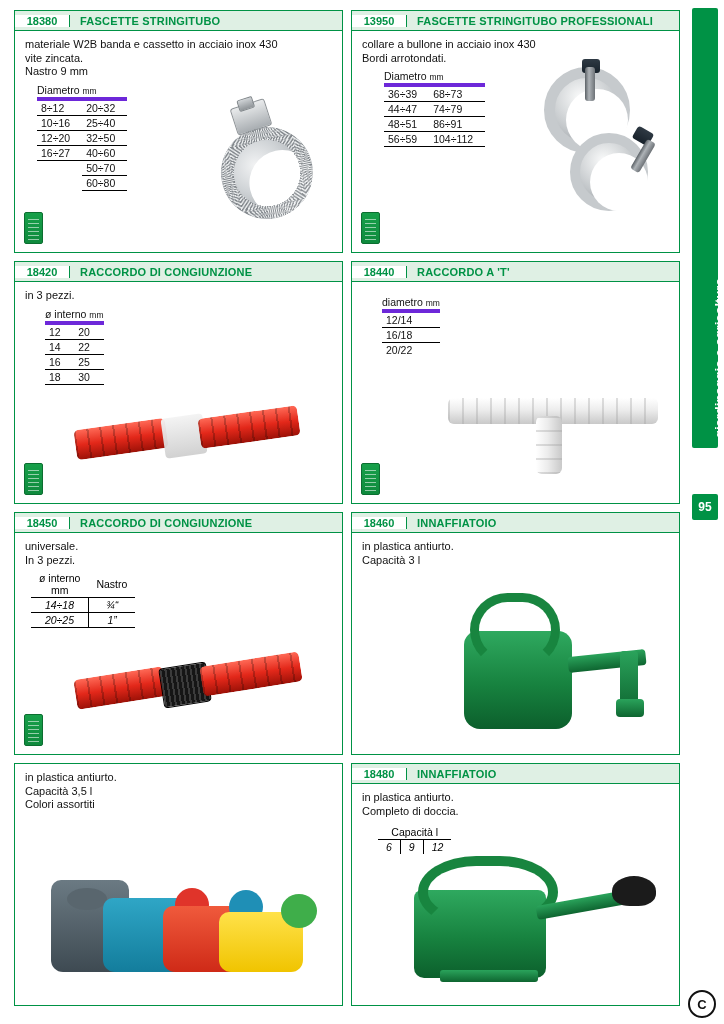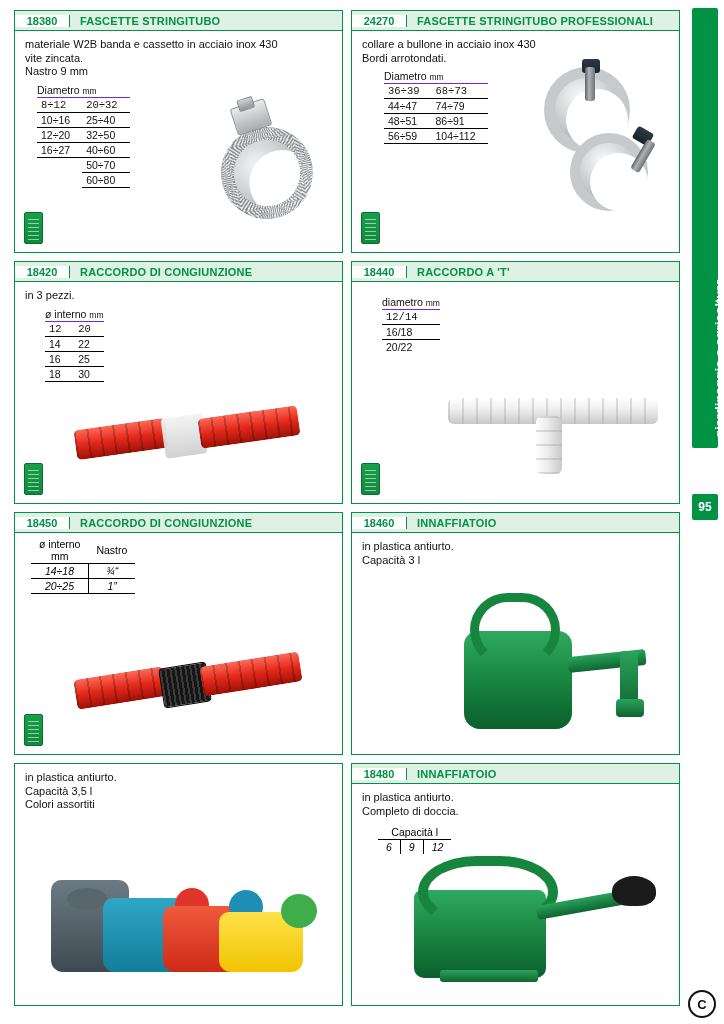--- a/index.html
+++ b/index.html
@@ -139,21 +139,21 @@
     white-space: nowrap;
   }
   .spec caption .mm {
     font-size: 8.5px;
   }
   .spec td {
     padding: 1px 12px 1px 4px;
     border-bottom: 1px solid #000;
     white-space: nowrap;
   }
-  .spec tr:first-child td { border-top: 1px solid #6d28d9; font-family: Liberation Mono, monospace; }
+  .spec tr:first-child td { border-top: 4px solid #6d28d9; }
 
   .spec-h {
     border-collapse: collapse;
     font-size: 10.5px;
     margin: 4px 0 0 24px;
   }
   .spec-h th {
     font-weight: normal;
     padding: 1px 8px;
     border-bottom: 1px solid #000;
@@ -380,21 +380,21 @@
           <div class="clamp-inner"></div>
         </div>
         <div class="clamp-screw" style="left:32px; top:4px; transform:rotate(-18deg);"></div>
       </div>
 
       <div class="pkg"></div>
     </div>
 
     <div class="card">
       <div class="card-head">
-        <div class="code">24270</div>
+        <div class="code">13950</div>
         <div class="title">FASCETTE STRINGITUBO PROFESSIONALI</div>
       </div>
       <div class="desc">collare a bullone in acciaio inox 430
 Bordi arrotondati.</div>
 
       <table class="spec" style="margin-left:32px;">
         <caption>
           <span>Diametro</span>
           <span class="mm">mm</span>
         </caption>
@@ -505,20 +505,22 @@
       </div>
 
       <div class="pkg"></div>
     </div>
 
     <div class="card">
       <div class="card-head">
         <div class="code">18450</div>
         <div class="title">RACCORDO DI CONGIUNZIONE</div>
       </div>
+      <div class="desc">universale.
+In 3 pezzi.</div>
 
       <table class="spec-h" style="margin-left:16px;">
         <thead>
           <tr>
             <th style="white-space:pre-line;">ø interno
 mm</th>
             <th>Nastro</th>
           </tr>
         </thead>
         <tbody>

